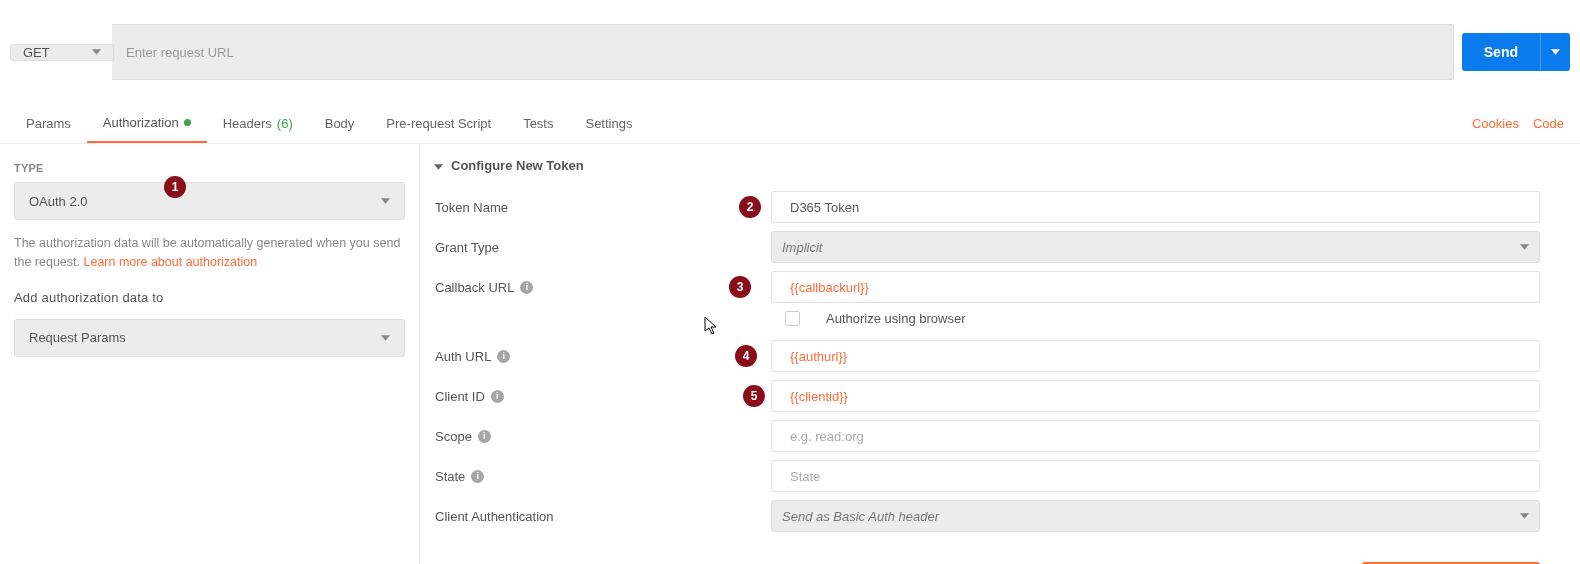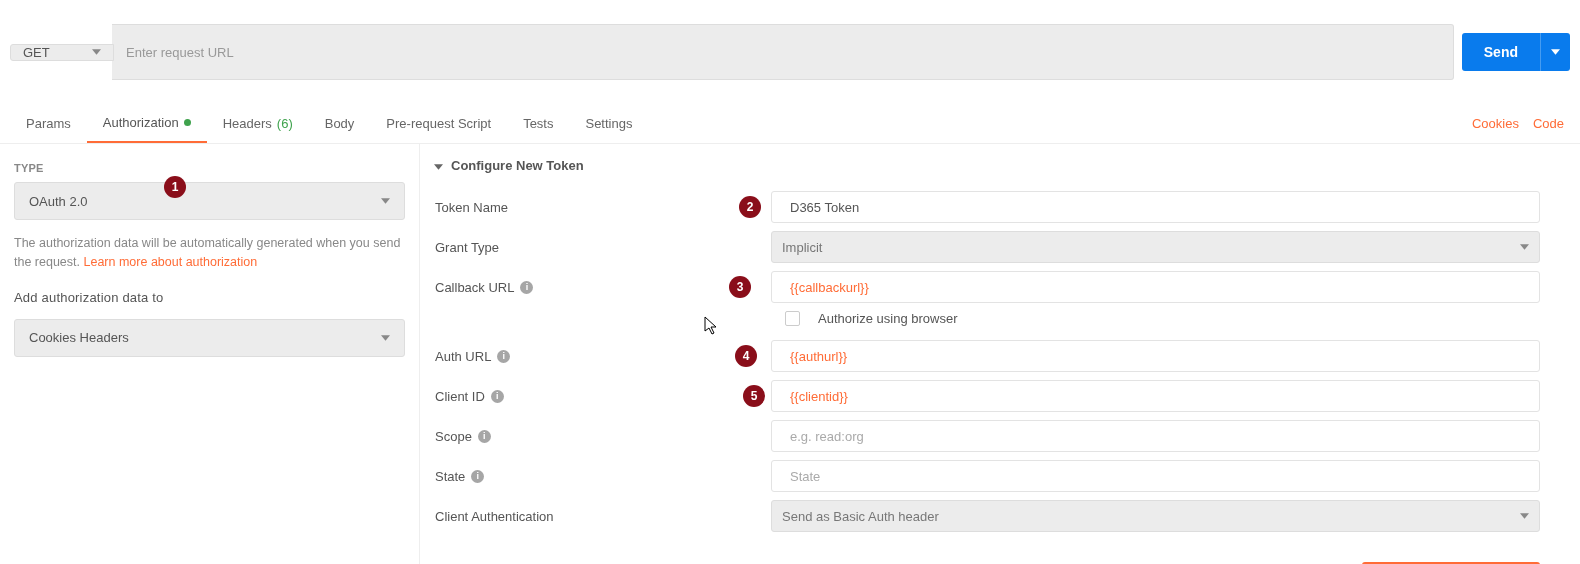--- a/index.html
+++ b/index.html
@@ -41,24 +41,24 @@
 
   
   .section-header { display: flex; align-items: center; gap: 8px; color: #555; font-size: 13px; font-weight: 600; padding: 4px 0 14px 0; cursor: pointer; }
   .form-grid { margin-left: 1px; }
   .form-row { display: flex; align-items: center; min-height: 40px; position: relative; }
   .form-label { width: 336px; display: flex; align-items: center; gap: 6px; color: #555; font-size: 13px; padding-left: 0; }
   .form-control { flex: 1; }
   .text-input { width: 100%; height: 32px; border: 1px solid #e3e3e3; border-radius: 3px; padding: 0 18px; font-size: 13px; color: #555; }
   .text-input.var { color: #ff6c37; }
   .text-input::placeholder { color: #aaa; }
-  .readonly-select { width: 100%; height: 32px; background: #ececec; border: 1px solid #ddd; border-radius: 3px; padding: 0 10px; display: flex; align-items: center; color: #777; font-size: 13px; cursor: pointer; }
+  .readonly-select { width: 100%; height: 32px; background: #ececec; border: 1px solid #ddd; border-radius: 3px; padding: 0 10px; display: flex; align-items: center; color: #777; font-size: 13px; cursor: pointer; font-style: italic; }
   .readonly-select .caret { margin-left: auto; }
 
-  .checkbox-row { display: flex; align-items: center; gap: 18px; margin-left: 336px; padding: 4px 0 10px 14px;}
+  .checkbox-row { display: flex; align-items: center; gap: 26px; margin-left: 336px; padding: 4px 0 10px 14px;}
   .checkbox-box { width: 15px; height: 15px; border: 1px solid #ccc; border-radius: 2px; background: #fff; display:inline-block; cursor:pointer;}
   .checkbox-label { color: #555; font-size: 13px; }
 
   .info-icon { width: 13px; height: 13px; border-radius: 50%; background: #a6a6a6; color: #fff; display: inline-flex; align-items: center; justify-content: center; font-size: 9px; font-weight: 700; cursor: help; }
 
   .action-row { display: flex; justify-content: flex-end; align-items: center; gap: 18px; margin-top: 26px; position: relative; }
   .btn-primary-orange { background: #ff6c37; color: #fff; border: none; padding: 10px 18px; font-size: 13px; font-weight: 600; border-radius: 3px; cursor: pointer; }
 
   
   .badge-num { width: 22px; height: 22px; border-radius: 50%; background: #8a0e1a; color: #fff; font-weight: 700; font-size: 12px; display: flex; align-items: center; justify-content: center; position: absolute; z-index: 5; }
@@ -140,21 +140,21 @@
       <div class="badge-num" style="left:150px; top:-6px;">1</div>
     </div>
 
     <div class="help-text">
       <span>The authorization data will be automatically generated when you send the request. </span><span class="link">Learn more about authorization</span>
     </div>
 
     <div class="section-label" style="font-size:13px;color:#555;font-weight:400;">Add authorization data to</div>
     <div style="height:6px"></div>
     <div class="select-box">
-      <span>Cookies Headers</span>
+      <span>Request Params</span>
       <span class="caret">
         <svg width="9" height="6" viewBox="0 0 10 6">
             <path d="M0 0 L5 6 L10 0 Z" fill="currentColor"></path>
           </svg>
       </span>
     </div>
   </div>
 
   <div class="right-pane" style="position:relative;">
 

